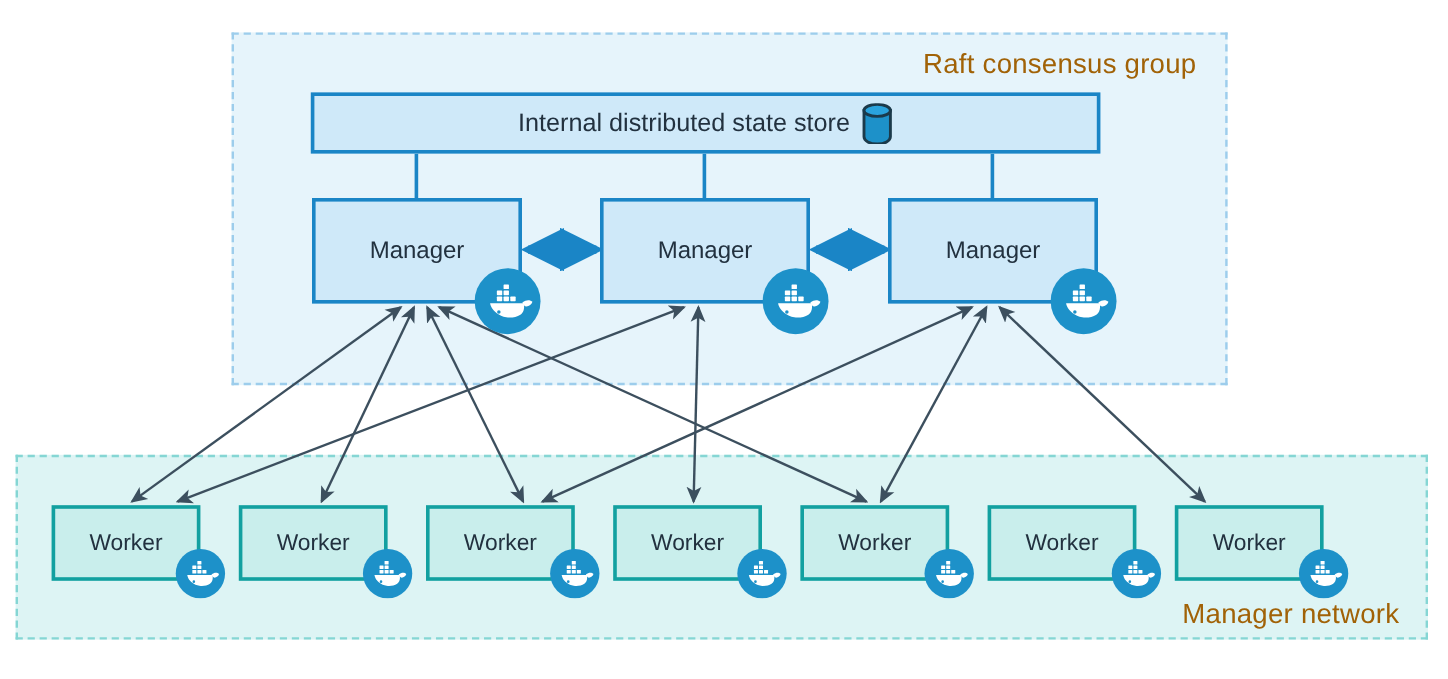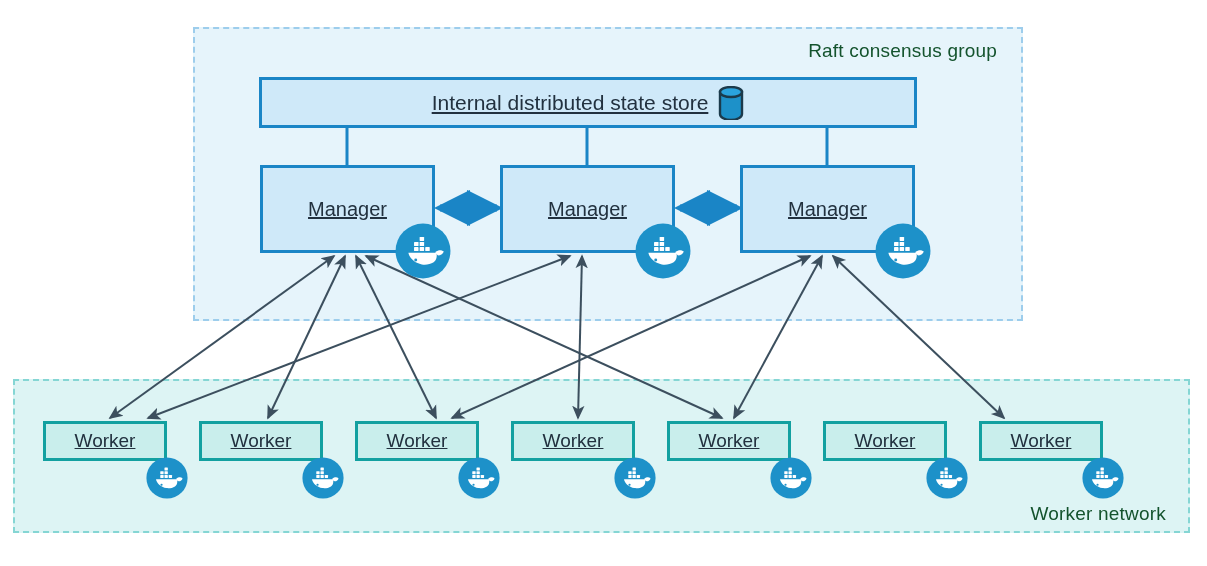--- a/index.html
+++ b/index.html
@@ -11,71 +11,71 @@
   .group{position:absolute;box-sizing:border-box;}
   #raft-group{
     left:193px;top:27px;width:830px;height:294px;
     background:#e6f4fb;border:2px dashed #9dcdec;
   }
   #gossip-group{
     left:13px;top:379px;width:1177px;height:154px;
     background:#ddf4f4;border:2px dashed #85d6d4;
   }
   .group-label{
-    position:absolute;color:#14532d;white-space:nowrap;
-    font-size:19px;letter-spacing:.2px;
+    position:absolute;color:#a16207;white-space:nowrap;
+    font-size:23px;letter-spacing:.2px;
   }
   #raft-label{right:24px;top:11px;}
   #gossip-label{right:22px;bottom:6px;}
 
   
   #links{position:absolute;left:0;top:0;width:1207px;height:566px;
          pointer-events:none;overflow:visible;}
 
   
   .node{position:absolute;box-sizing:border-box;display:flex;
-        align-items:center;justify-content:center;text-decoration:underline;}
+        align-items:center;justify-content:center;}
 
   #state-store{
     left:259px;top:77px;width:658px;height:51px;
     background:#cfe9f9;border:3px solid #1a85c6;
     font-size:21px;color:#22313f;gap:10px;
   }
   .manager{
     top:165px;width:175px;height:88px;
     background:#cfe9f9;border:3px solid #1a85c6;
     font-size:20px;color:#22313f;
   }
   #manager-0{left:260px;}
   #manager-1{left:500px;}
   #manager-2{left:740px;}
 
   .worker{
-    top:421px;width:124px;height:40px;
+    top:421px;width:124px;height:63px;
     background:#c9eeec;border:3px solid #12a0a0;
     font-size:19px;color:#22313f;
   }
 
   
   .docker-badge{position:absolute;width:56px;height:56px;}
 
   
   .db-icon{width:26px;height:34px;display:inline-block;vertical-align:middle;}
 </style>
 </head>
 <body>
 
 <div id="canvas">
 
   <div class="group" id="raft-group">
     <div class="group-label" id="raft-label">Raft consensus group</div>
   </div>
 
   <div class="group" id="gossip-group">
-    <div class="group-label" id="gossip-label">Worker network</div>
+    <div class="group-label" id="gossip-label">Manager network</div>
   </div>
 
   <svg id="links" viewBox="0 0 1207 566" xmlns="http://www.w3.org/2000/svg">
     <defs>
       <marker id="ah" viewBox="0 0 12 12" refX="10.5" refY="6" markerWidth="7" markerHeight="7" orient="auto-start-reverse">
         <path d="M0,0.7 L12,6 L0,11.3 L3,6 Z" fill="#3c4f5e"></path>
       </marker>
       <marker id="ah-blue" viewBox="0 0 12 12" refX="10" refY="6" markerWidth="5.2" markerHeight="5.2" orient="auto-start-reverse">
         <path d="M0,0 L12,6 L0,12 Z" fill="#1a85c6"></path>
       </marker>

